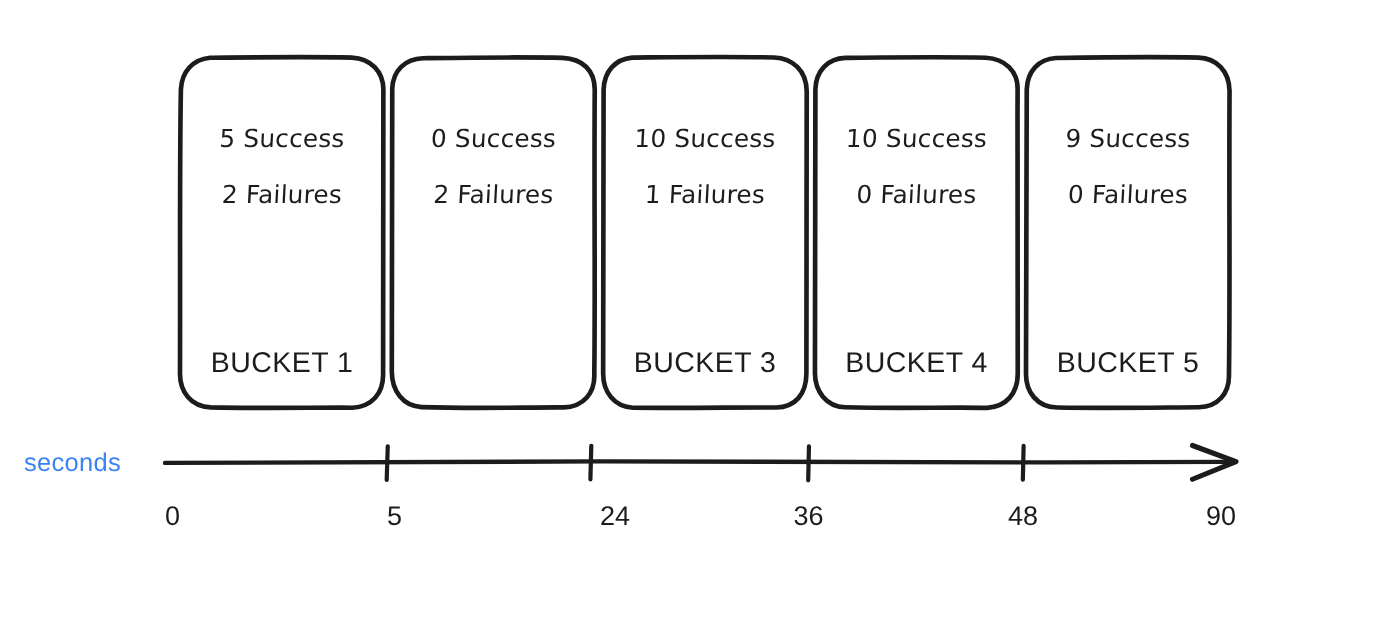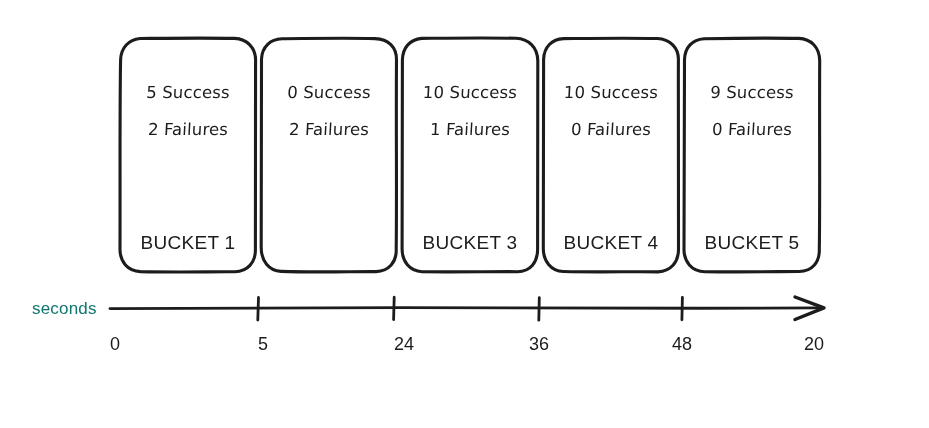--- a/index.html
+++ b/index.html
@@ -73,24 +73,24 @@
   #axis-layer {
     position: absolute;
     left: 0;
     top: 0;
     width: 929px;
     height: 428px;
     pointer-events: none;
   }
   .axis-caption {
     position: absolute;
-    left: 32px;
+    left: 16px;
     top: 299px;
     font-size: 17px;
-    color: #0f766e;
+    color: #3b82f6;
     letter-spacing: 0.2px;
     white-space: nowrap;
   }
   .tick-label {
     position: absolute;
     top: 334px;
     width: 60px;
     margin-left: -30px;
     text-align: center;
     font-size: 18px;
@@ -163,18 +163,18 @@
     <path d="M 258.5 297.5 L 257.8 320" stroke="#1c1c1c" stroke-width="2.8" stroke-linecap="round"></path>
     <path d="M 394.2 297.2 L 393.6 319.6" stroke="#1c1c1c" stroke-width="2.8" stroke-linecap="round"></path>
     <path d="M 539.3 297.6 L 538.8 320.2" stroke="#1c1c1c" stroke-width="2.8" stroke-linecap="round"></path>
     <path d="M 682.4 297.3 L 681.9 319.8" stroke="#1c1c1c" stroke-width="2.8" stroke-linecap="round"></path>
   </svg>
 
   <div class="axis-caption">seconds</div>
 
   <div class="tick-label" style="left:115px;">0</div>
   <div class="tick-label" style="left:263px;">5</div>
-  <div class="tick-label" style="left:404px;">24</div>
+  <div class="tick-label" style="left:390px;text-align:right;">24</div>
   <div class="tick-label" style="left:539px;text-align:center;">36</div>
   <div class="tick-label" style="left:682px;">48</div>
-  <div class="tick-label" style="left:814px;">20</div>
+  <div class="tick-label" style="left:814px;">90</div>
 
 </div>
 
 </body></html>

